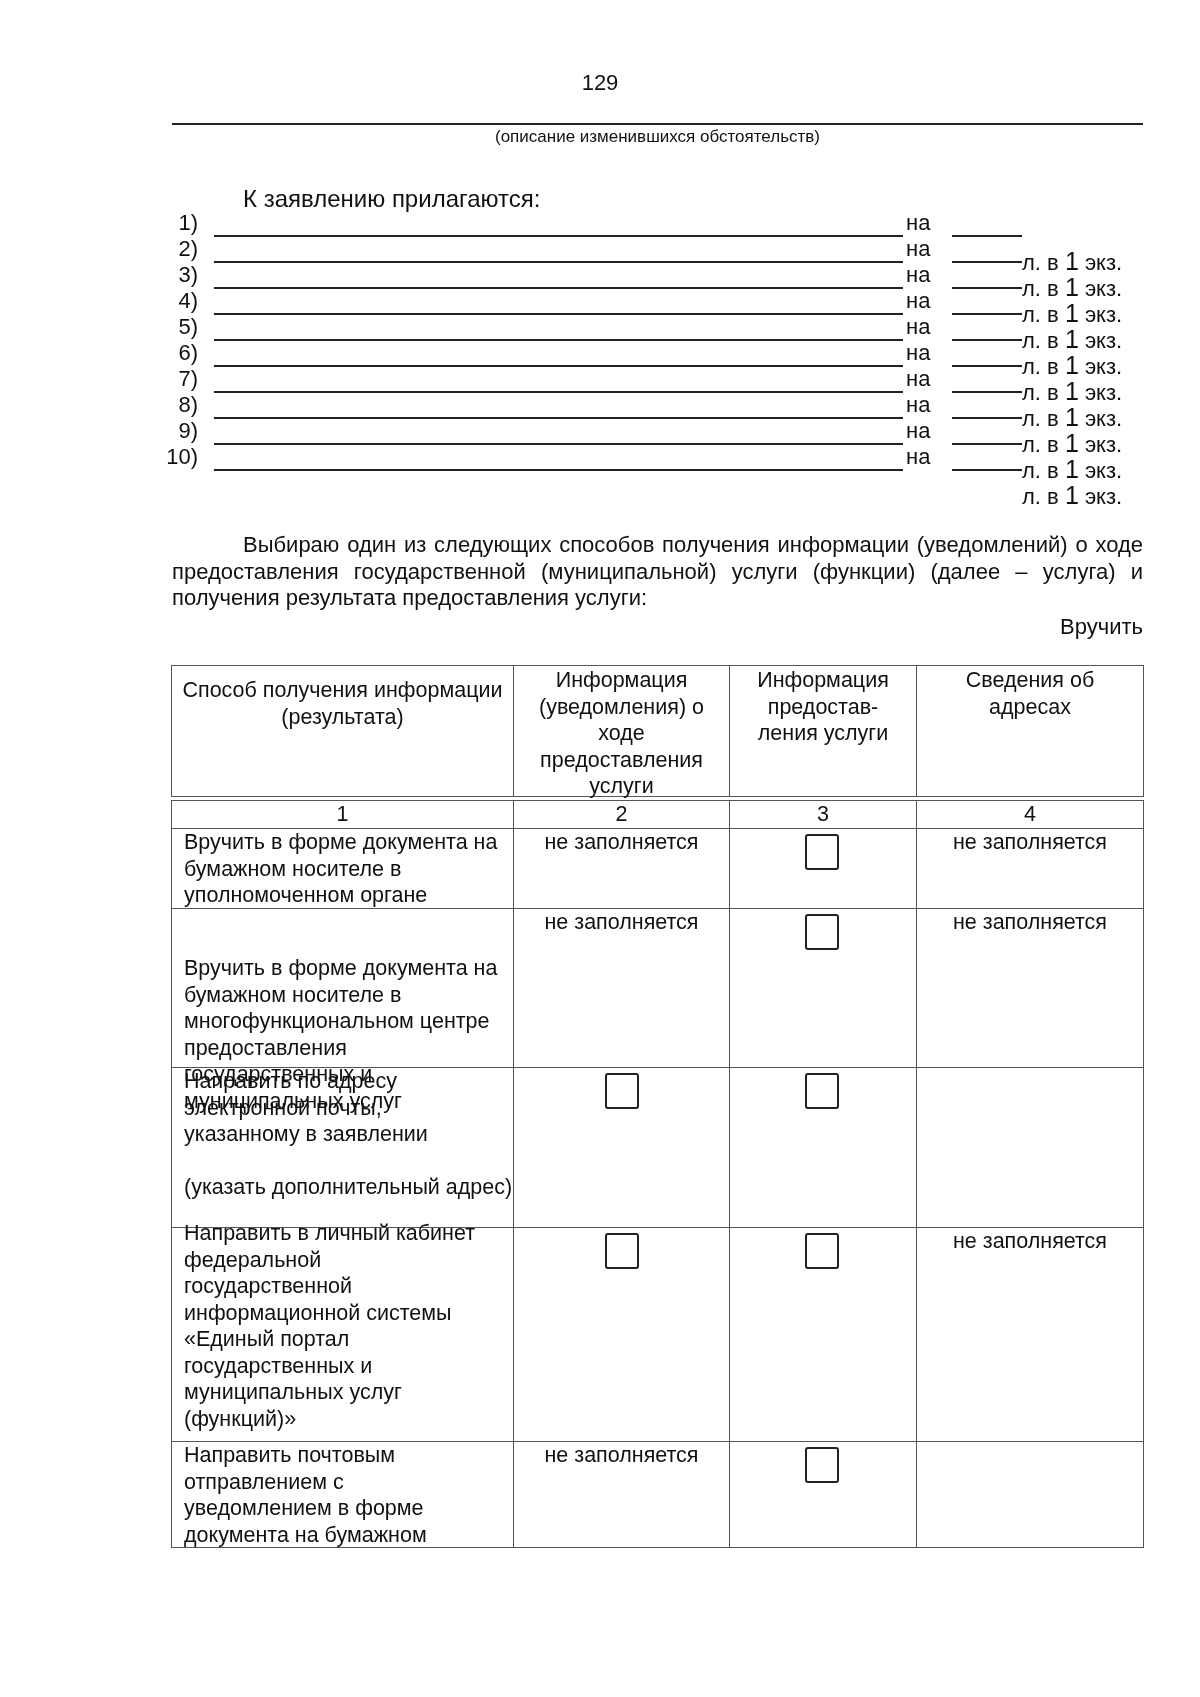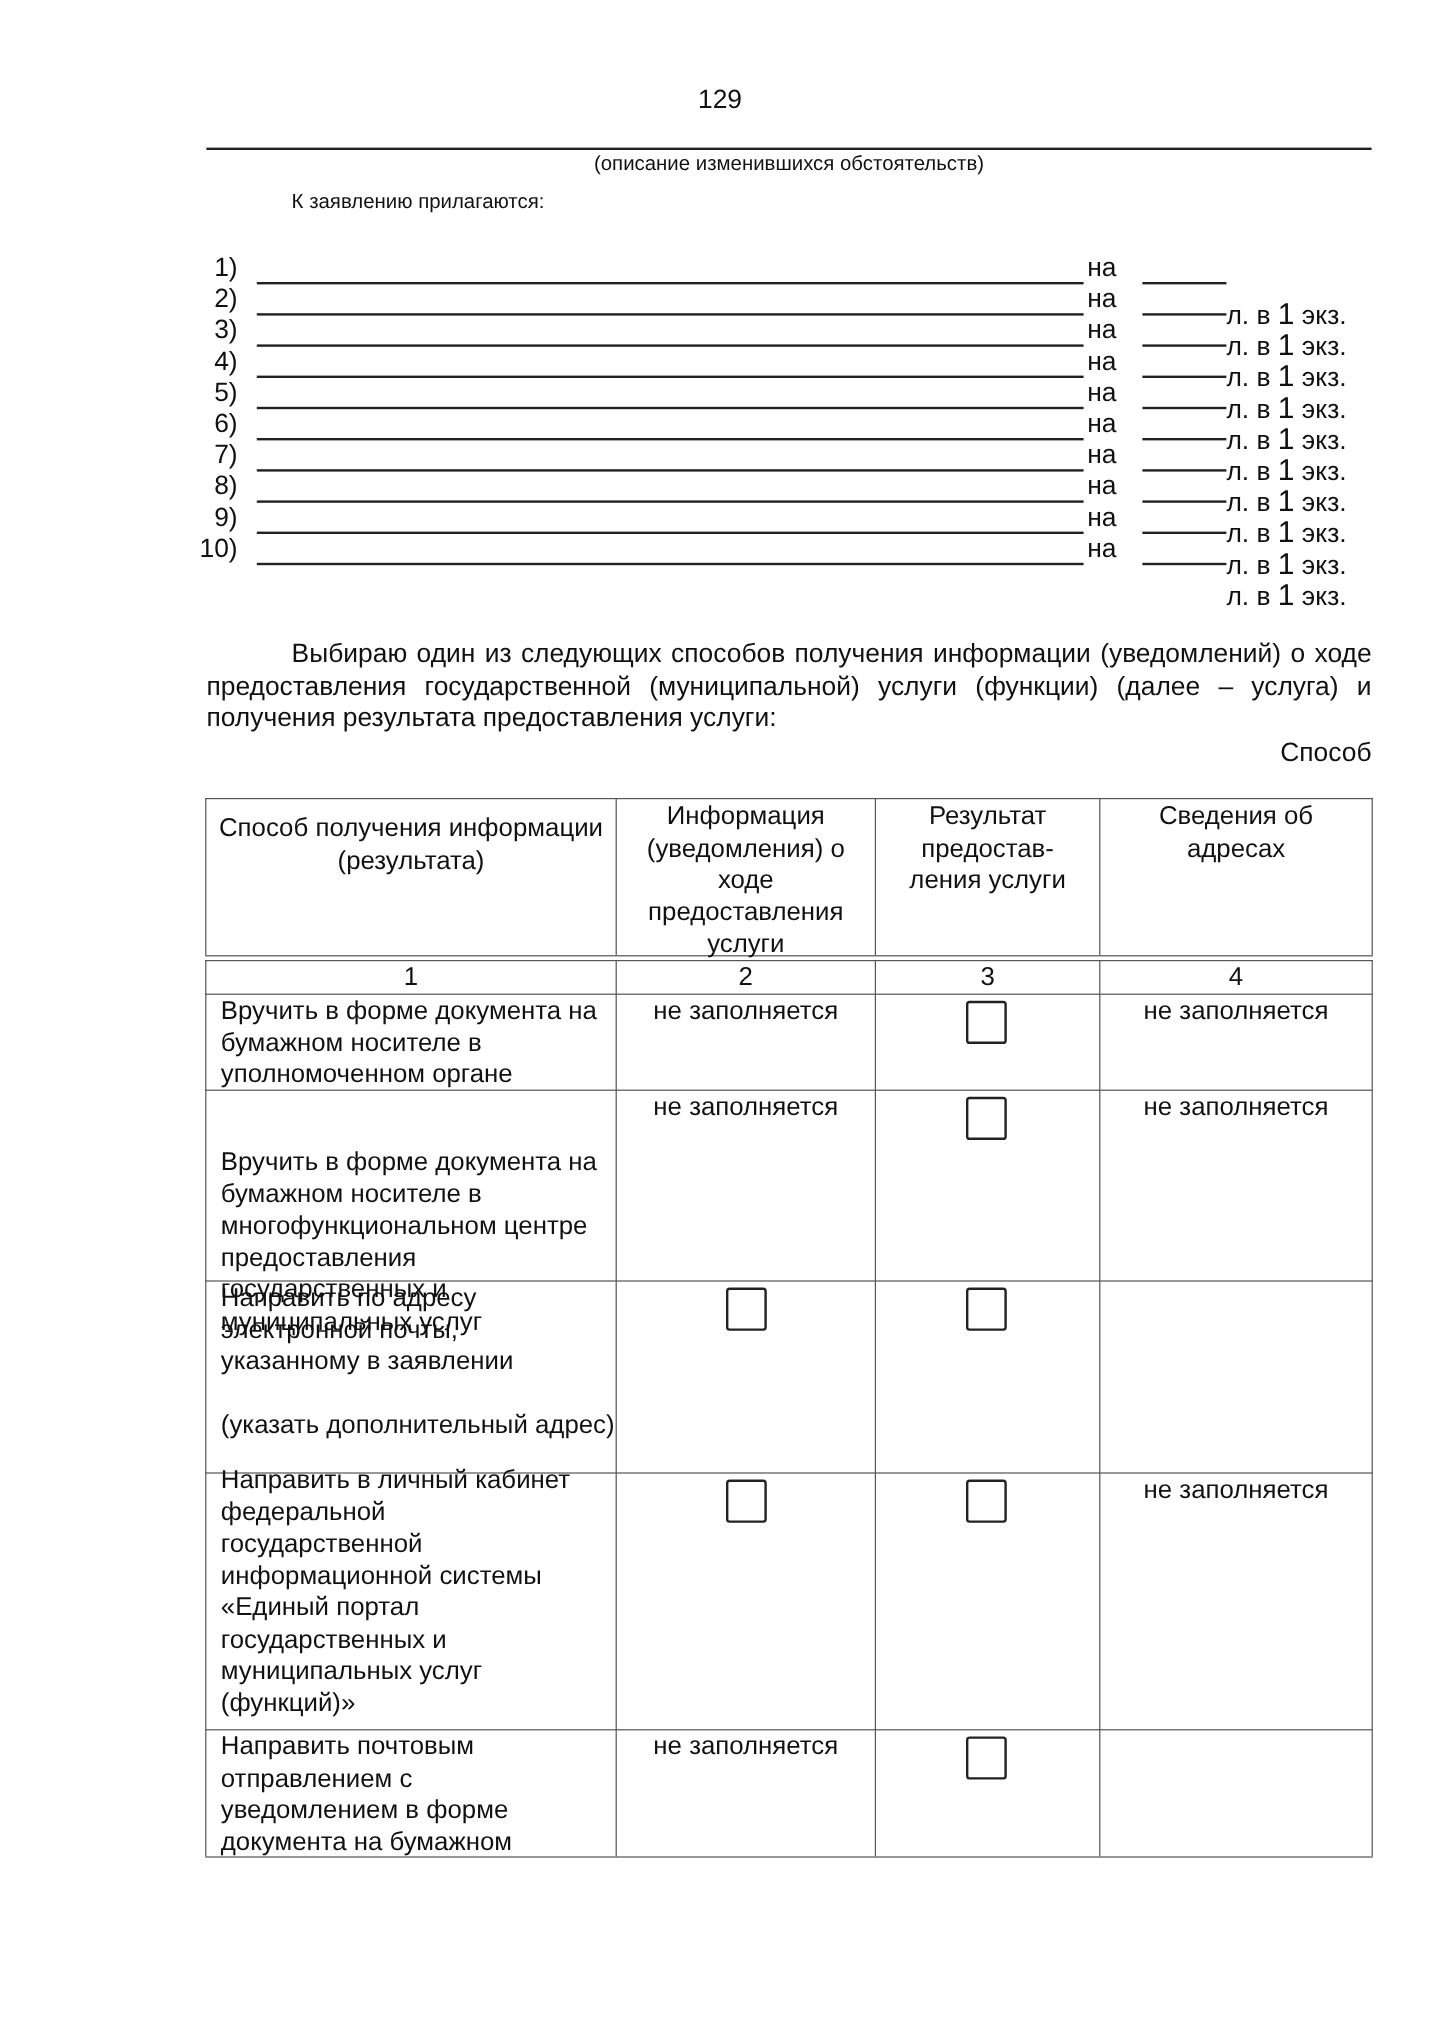--- a/index.html
+++ b/index.html
@@ -5,21 +5,21 @@
     html, body { margin: 0; padding: 0; background: #ffffff; }
     body {
       width: 1200px; height: 1697px; position: relative; overflow: hidden;
       font-family: "Liberation Sans", "DejaVu Sans", sans-serif;
       color: #111111;
     }
     .abs { position: absolute; }
     .page-number { left: 0; width: 1200px; top: 70px; text-align: center; font-size: 22px; }
     .top-rule { left: 172px; top: 123px; width: 971px; height: 0; border-top: 2px solid #222; }
     .top-caption { left: 172px; top: 127px; width: 971px; text-align: center; font-size: 17px; }
-    .attach-heading { left: 243px; top: 158px; font-size: 17px; }
+    .attach-heading { left: 243px; top: 185px; font-size: 24px; }
 
     .att-row { position: absolute; left: 160px; width: 990px; height: 28px; font-size: 22px; }
     .att-num { position: absolute; left: 0; top: 0; width: 38px; text-align: right; }
     .att-line { position: absolute; left: 54px; top: 25px; width: 689px; border-top: 2px solid #222; }
     .att-na { position: absolute; left: 746px; top: 0; }
     .att-sheets { position: absolute; left: 792px; top: 25px; width: 70px; border-top: 2px solid #222; }
     .att-tail { position: absolute; left: 862px; top: 0; white-space: nowrap; margin-top: 40px; }
     .att-tail .big { font-size: 25px; line-height: 22px; }
 
     .para { left: 172px; top: 532px; width: 971px; font-size: 22px; line-height: 26.5px; text-align: justify; }
@@ -112,21 +112,21 @@
   <div class="att-row" style="top:444px">
     <span class="att-num">10)</span>
     <span class="att-line"></span>
     <span class="att-na">на</span>
     <span class="att-sheets"></span>
     <span class="att-tail"><span>л. в </span><span class="big">1</span><span> экз.</span></span>
   </div>
 </div>
 
 <div class="abs para"><span class="indent"></span><span>Выбираю один из следующих способов получения информации (уведомлений) о ходе предоставления государственной (муниципальной) услуги (функции) (далее – услуга) и получения результата предоставления услуги:</span></div>
-<div class="abs table-label">Способ</div>
+<div class="abs table-label">Вручить</div>
 
 <div>
 
   <div class="grid-line-h" style="left:171px; top:665px; width:973px;"></div>
   <div class="grid-line-h" style="left:171px; top:796px; width:973px;"></div>
 
   <div class="grid-line-h" style="left:171px; top:800px; width:973px;"></div>
   <div class="grid-line-h" style="left:171px; top:828px; width:973px;"></div>
   <div class="grid-line-h" style="left:171px; top:908px; width:973px;"></div>
   <div class="grid-line-h" style="left:171px; top:1067px; width:973px;"></div>
@@ -140,21 +140,21 @@
   <div class="grid-line-v" style="left:916px; top:665px; height:131px;"></div>
   <div class="grid-line-v" style="left:1143px; top:665px; height:131px;"></div>
   <div class="grid-line-v" style="left:171px; top:800px; height:747px;"></div>
   <div class="grid-line-v" style="left:513px; top:800px; height:747px;"></div>
   <div class="grid-line-v" style="left:729px; top:800px; height:747px;"></div>
   <div class="grid-line-v" style="left:916px; top:800px; height:747px;"></div>
   <div class="grid-line-v" style="left:1143px; top:800px; height:747px;"></div>
 
   <div class="cell center" style="left:172px; top:667px; width:341px; padding:10px 10px;">Способ получения информации (результата)</div>
   <div class="cell center" style="left:514px; top:667px; width:215px; padding:0 8px;">Информация (уведомления) о ходе предоставления услуги</div>
-  <div class="cell center" style="left:730px; top:667px; width:186px; padding:0 18px;">Результат предостав-ления услуги</div>
+  <div class="cell center" style="left:730px; top:667px; width:186px; padding:0 18px;">Информация предостав-ления услуги</div>
   <div class="cell center" style="left:917px; top:667px; width:226px; padding:0 40px;">Сведения об адресах</div>
 
   <div class="cell center" style="left:172px; top:801px; width:341px;">1</div>
   <div class="cell center" style="left:514px; top:801px; width:215px;">2</div>
   <div class="cell center" style="left:730px; top:801px; width:186px;">3</div>
   <div class="cell center" style="left:917px; top:801px; width:226px;">4</div>
 
   <div>
     <div class="cell left" style="left:172px; top:829px; width:341px; padding-right:6px;">Вручить в форме документа на бумажном носителе в уполномоченном органе</div>
     <div class="cell center" style="left:514px; top:829px; width:215px;">не заполняется</div>

